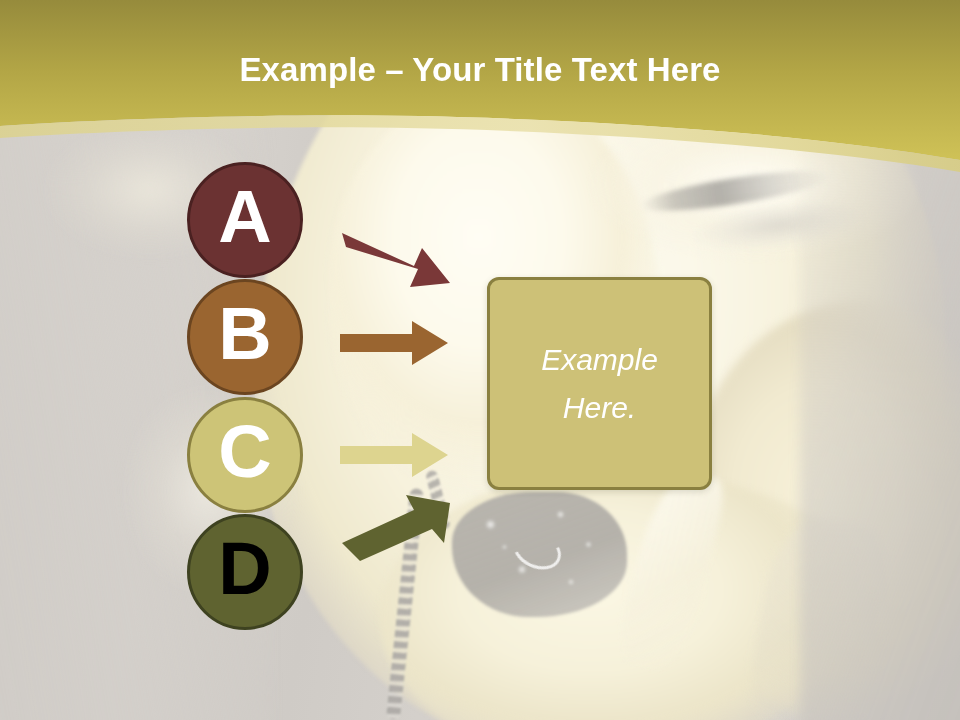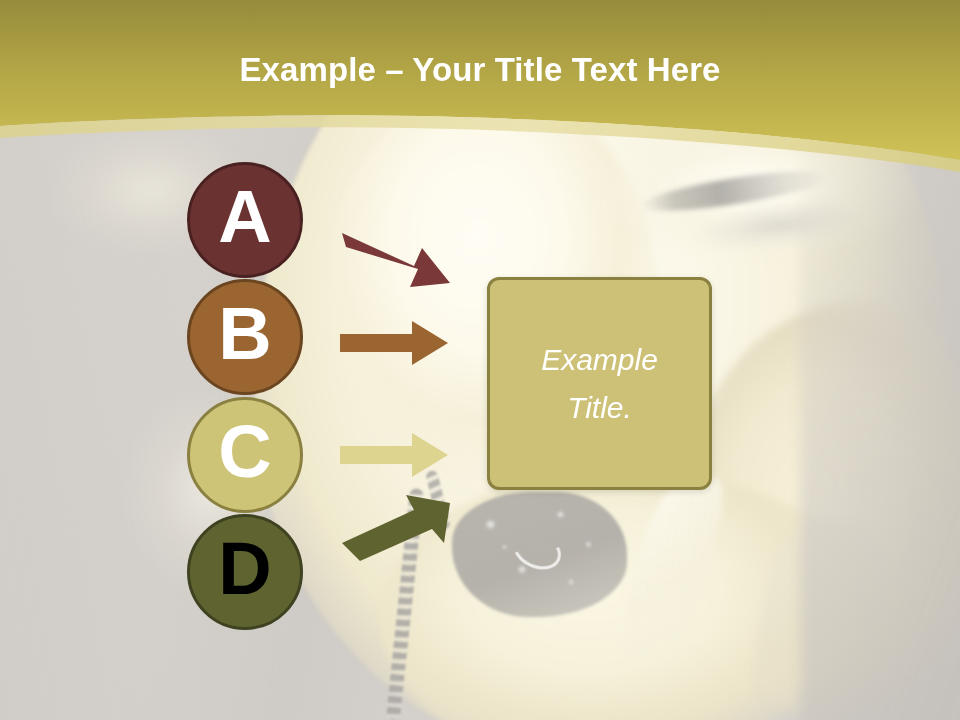--- a/index.html
+++ b/index.html
@@ -428,17 +428,17 @@
     <span class="glyph">C</span>
   </div>
 
   <div class="circle" style="left:187px; top:514px; background:#5F6330; border:3px solid #3E4220; color:#000000;">
     <span class="glyph">D</span>
   </div>
 
   <div class="textbox" style="background:#CDC177; border:3px solid #8A8040;">
     <div>
       <div>Example</div>
-      <div>Title.</div>
+      <div>Here.</div>
     </div>
   </div>
 
 </div>
 
 </body></html>

